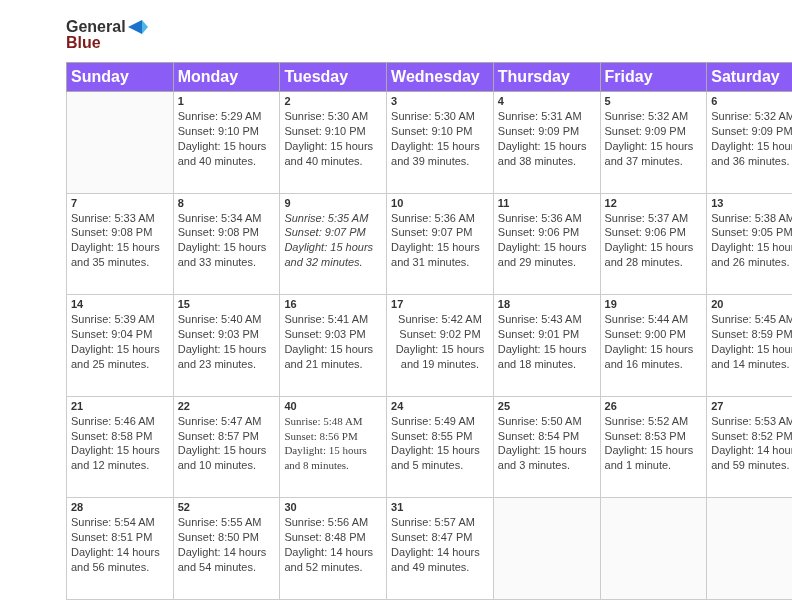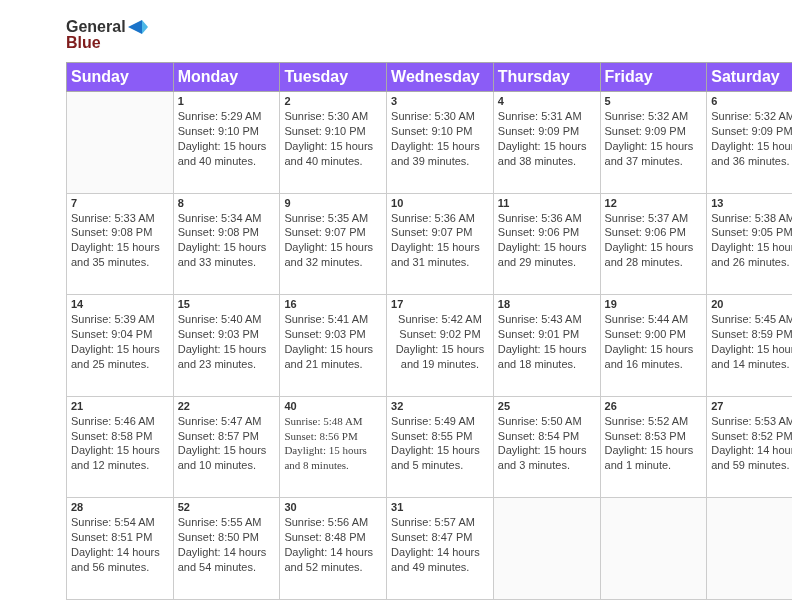--- a/index.html
+++ b/index.html
@@ -172,21 +172,21 @@
           </td>
           <td>
             <span class="day-num">8</span>
             <div class="day-info" style="white-space: pre-line;">Sunrise: 5:34 AM
 Sunset: 9:08 PM
 Daylight: 15 hours
 and 33 minutes.</div>
           </td>
           <td>
             <span class="day-num">9</span>
-            <div class="day-info" style="white-space: pre-line;">Sunrise: 5:35 AM
+            <div class="day-info" style="white-space: pre-line; font-style: italic;">Sunrise: 5:35 AM
 Sunset: 9:07 PM
 Daylight: 15 hours
 and 32 minutes.</div>
           </td>
           <td>
             <span class="day-num">10</span>
             <div class="day-info" style="white-space: pre-line;">Sunrise: 5:36 AM
 Sunset: 9:07 PM
 Daylight: 15 hours
 and 31 minutes.</div>
@@ -280,21 +280,21 @@
 and 10 minutes.</div>
           </td>
           <td>
             <span class="day-num">40</span>
             <div class="day-info" style="white-space: pre-line; font-family: Liberation Serif, serif;">Sunrise: 5:48 AM
 Sunset: 8:56 PM
 Daylight: 15 hours
 and 8 minutes.</div>
           </td>
           <td>
-            <span class="day-num">32</span>
+            <span class="day-num">24</span>
             <div class="day-info" style="white-space: pre-line;">Sunrise: 5:49 AM
 Sunset: 8:55 PM
 Daylight: 15 hours
 and 5 minutes.</div>
           </td>
           <td>
             <span class="day-num">25</span>
             <div class="day-info" style="white-space: pre-line;">Sunrise: 5:50 AM
 Sunset: 8:54 PM
 Daylight: 15 hours

